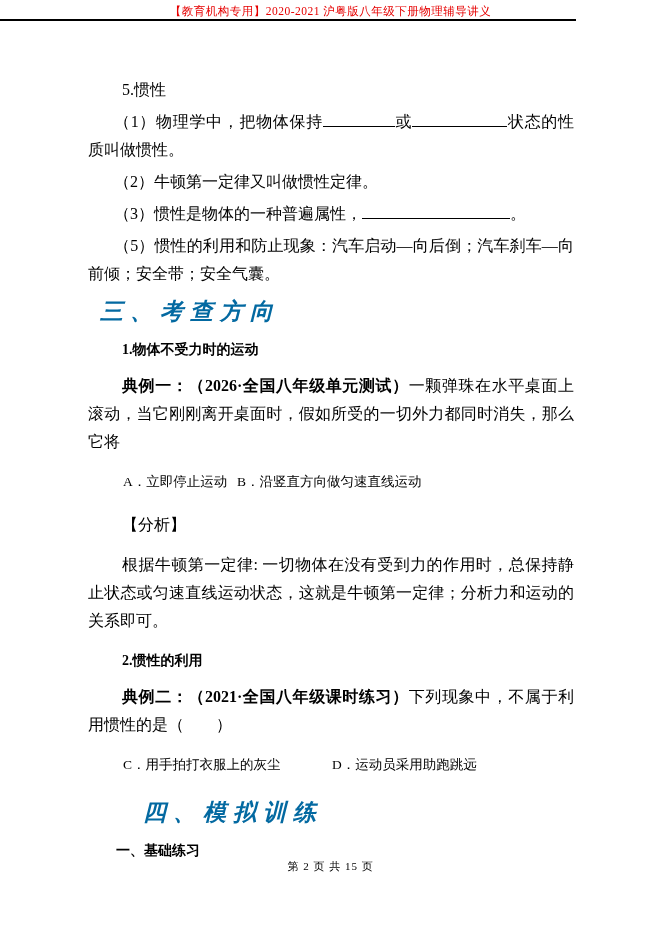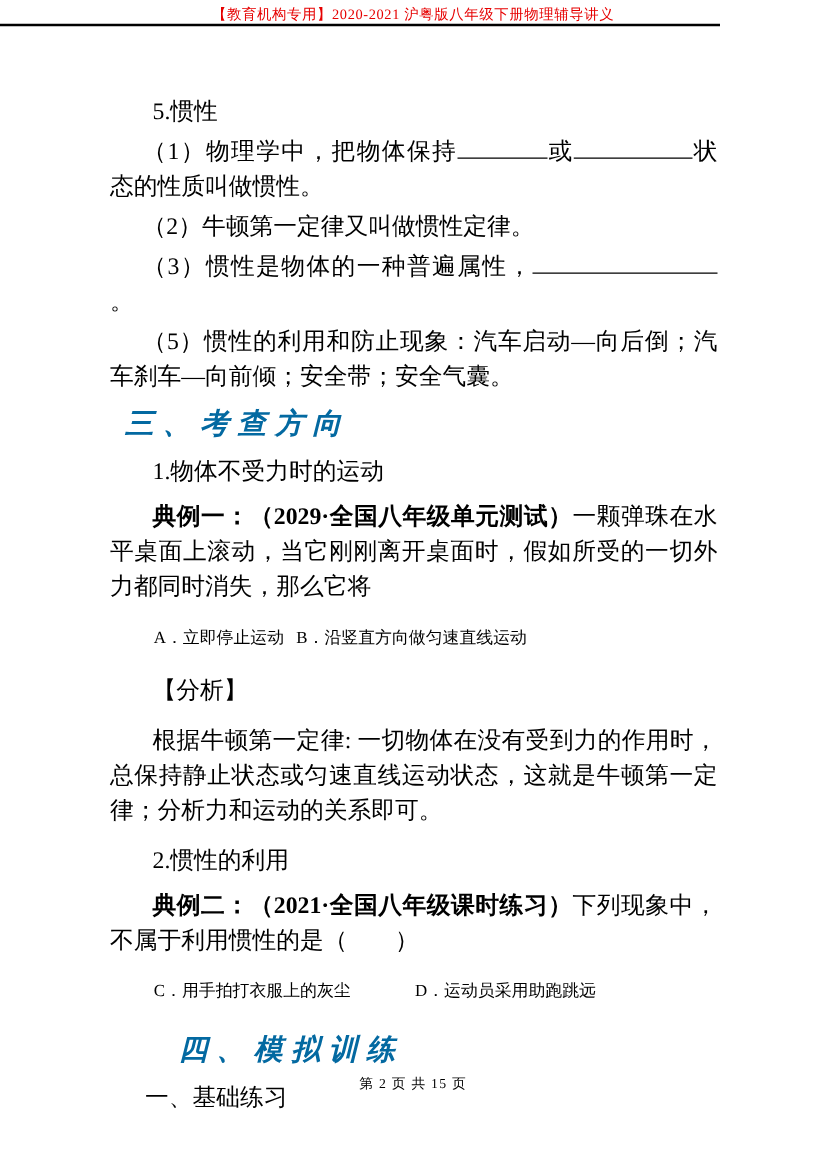--- a/index.html
+++ b/index.html
@@ -29,21 +29,21 @@
     width: 576px; height: 2px;
     background: #000000;
   }
   
   .doc-body {
     position: absolute;
     top: 76px; left: 88px;
     width: 486px;
   }
   .line {
-    font-size: 19px;
+    font-size: 16px;
     line-height: 28px;
     margin-bottom: 4px;
     text-align: justify;
   }
   .ind2 { text-indent: 26px; }
   .ind25 { text-indent: 34px; }
   .bold { font-weight: bold; }
   .blank {
     display: inline-block;
     border-bottom: 1px solid #000;
@@ -60,22 +60,22 @@
     font-style: italic;
     font-weight: bold;
     font-size: 23px;
     color: #0369a1;
     letter-spacing: 7px;
     line-height: 30px;
     margin: 8px 0 10px 12px;
   }
   .cal-heading.second { margin-left: 55px; margin-top: 18px; }
   .sub-title {
-    font-size: 19px;
-    font-weight: normal;
+    font-size: 14px;
+    font-weight: bold;
     line-height: 28px;
     margin-bottom: 8px;
     text-indent: 34px;
   }
   
   .opt-row {
     font-size: 13.5px;
     line-height: 28px;
     margin-bottom: 5px;
     padding-left: 35px;
@@ -115,21 +115,21 @@
 
     <p class="line ind2"><span>（3）惯性是物体的一种普遍属性，</span><span class="blank w148"></span><span>。</span></p>
 
 
     <p class="line ind2">（5）惯性的利用和防止现象：汽车启动—向后倒；汽车刹车—向前倾；安全带；安全气囊。</p>
 
     <h2 class="cal-heading">三、考查方向</h2>
 
     <p class="sub-title">1.物体不受力时的运动</p>
 
-    <p class="line ind25"><span class="bold">典例一：（2029·全国八年级单元测试）</span><span>一颗弹珠在水平桌面上滚动，当它刚刚离开桌面时，假如所受的一切外力都同时消失，那么它将</span></p>
+    <p class="line ind25"><span class="bold">典例一：（2026·全国八年级单元测试）</span><span>一颗弹珠在水平桌面上滚动，当它刚刚离开桌面时，假如所受的一切外力都同时消失，那么它将</span></p>
 
     <div class="spacer8"></div>
 
     <p class="opt-row"><span class="opt-cell-a1">A．立即停止运动</span><span>B．沿竖直方向做匀速直线运动</span></p>
 
 
     <div class="spacer10"></div>
 
     <p class="line ind25">【分析】</p>
 

